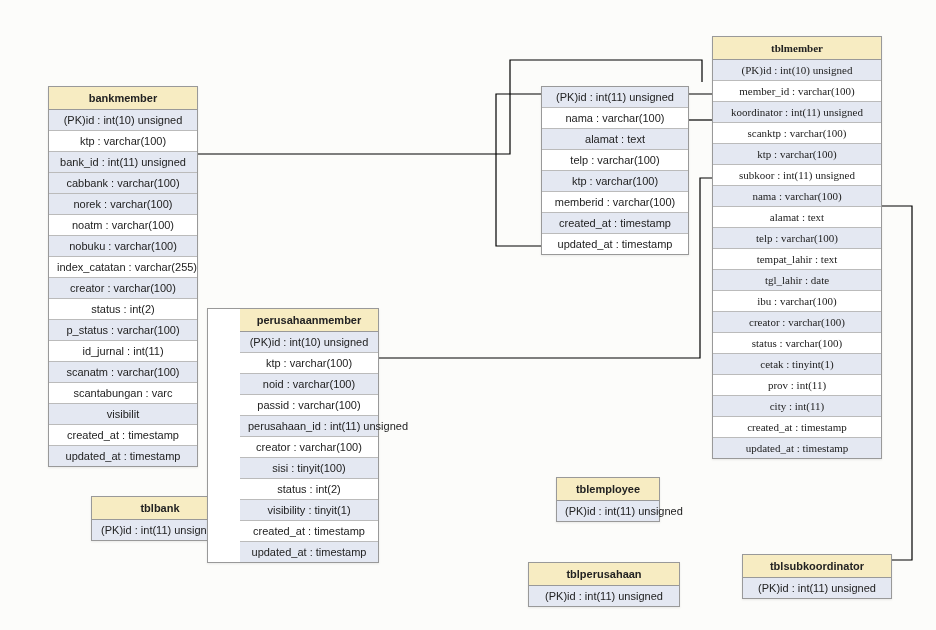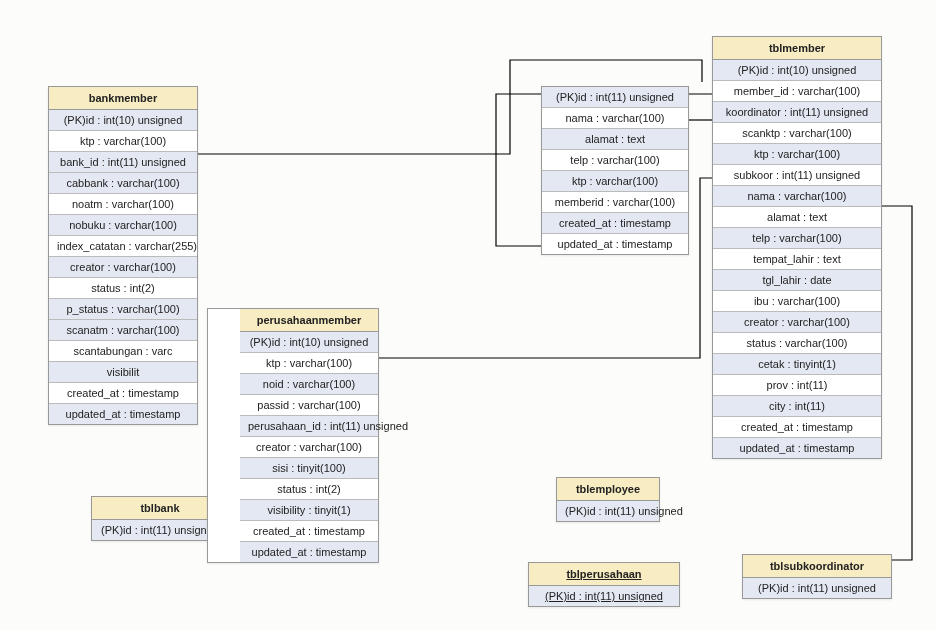--- a/index.html
+++ b/index.html
@@ -32,26 +32,28 @@
   </g>
 </svg>
 
 <div class="tbl" style="left:48px; top:86px; width:150px;">
   <div class="hdr">bankmember</div>
   <div class="rows">
         <div class="row alt">(PK)id : int(10) unsigned</div>
         <div class="row">ktp : varchar(100)</div>
         <div class="row alt">bank_id : int(11) unsigned</div>
         <div class="row alt">cabbank : varchar(100)</div>
+        <div class="row alt">norek : varchar(100)</div>
         <div class="row">noatm : varchar(100)</div>
         <div class="row alt">nobuku : varchar(100)</div>
         <div class="row">index_catatan : varchar(255)</div>
         <div class="row alt">creator : varchar(100)</div>
         <div class="row">status : int(2)</div>
         <div class="row alt">p_status : varchar(100)</div>
+        <div class="row">id_jurnal : int(11)</div>
         <div class="row alt">scanatm : varchar(100)</div>
         <div class="row">scantabungan : varc</div>
         <div class="row alt">visibilit</div>
         <div class="row">created_at : timestamp</div>
         <div class="row alt">updated_at : timestamp</div>
       </div>
 </div>
 
 <div class="tbl" style="left:91px; top:496px; width:138px;">
   <div class="hdr">tblbank</div>
@@ -90,28 +92,28 @@
       </div>
 </div>
 
 <div class="tbl" style="left:556px; top:477px; width:104px;">
   <div class="hdr">tblemployee</div>
   <div class="rows">
         <div class="row alt">(PK)id : int(11) unsigned</div>
       </div>
 </div>
 
-<div class="tbl" style="left:528px; top:562px; width:152px;text-decoration:underline;">
+<div class="tbl" style="left:528px; top:562px; width:152px;">
   <div class="hdr">tblperusahaan</div>
   <div class="rows">
         <div class="row alt">(PK)id : int(11) unsigned</div>
       </div>
 </div>
 
-<div class="tbl" style="left:712px; top:36px; width:170px;">
+<div class="tbl" style="left:712px; top:36px; width:170px;font-family:Liberation Serif, serif;">
   <div class="hdr">tblmember</div>
   <div class="rows">
         <div class="row alt">(PK)id : int(10) unsigned</div>
         <div class="row">member_id : varchar(100)</div>
         <div class="row alt">koordinator : int(11) unsigned</div>
         <div class="row">scanktp : varchar(100)</div>
         <div class="row alt">ktp : varchar(100)</div>
         <div class="row">subkoor : int(11) unsigned</div>
         <div class="row alt">nama : varchar(100)</div>
         <div class="row">alamat : text</div>

